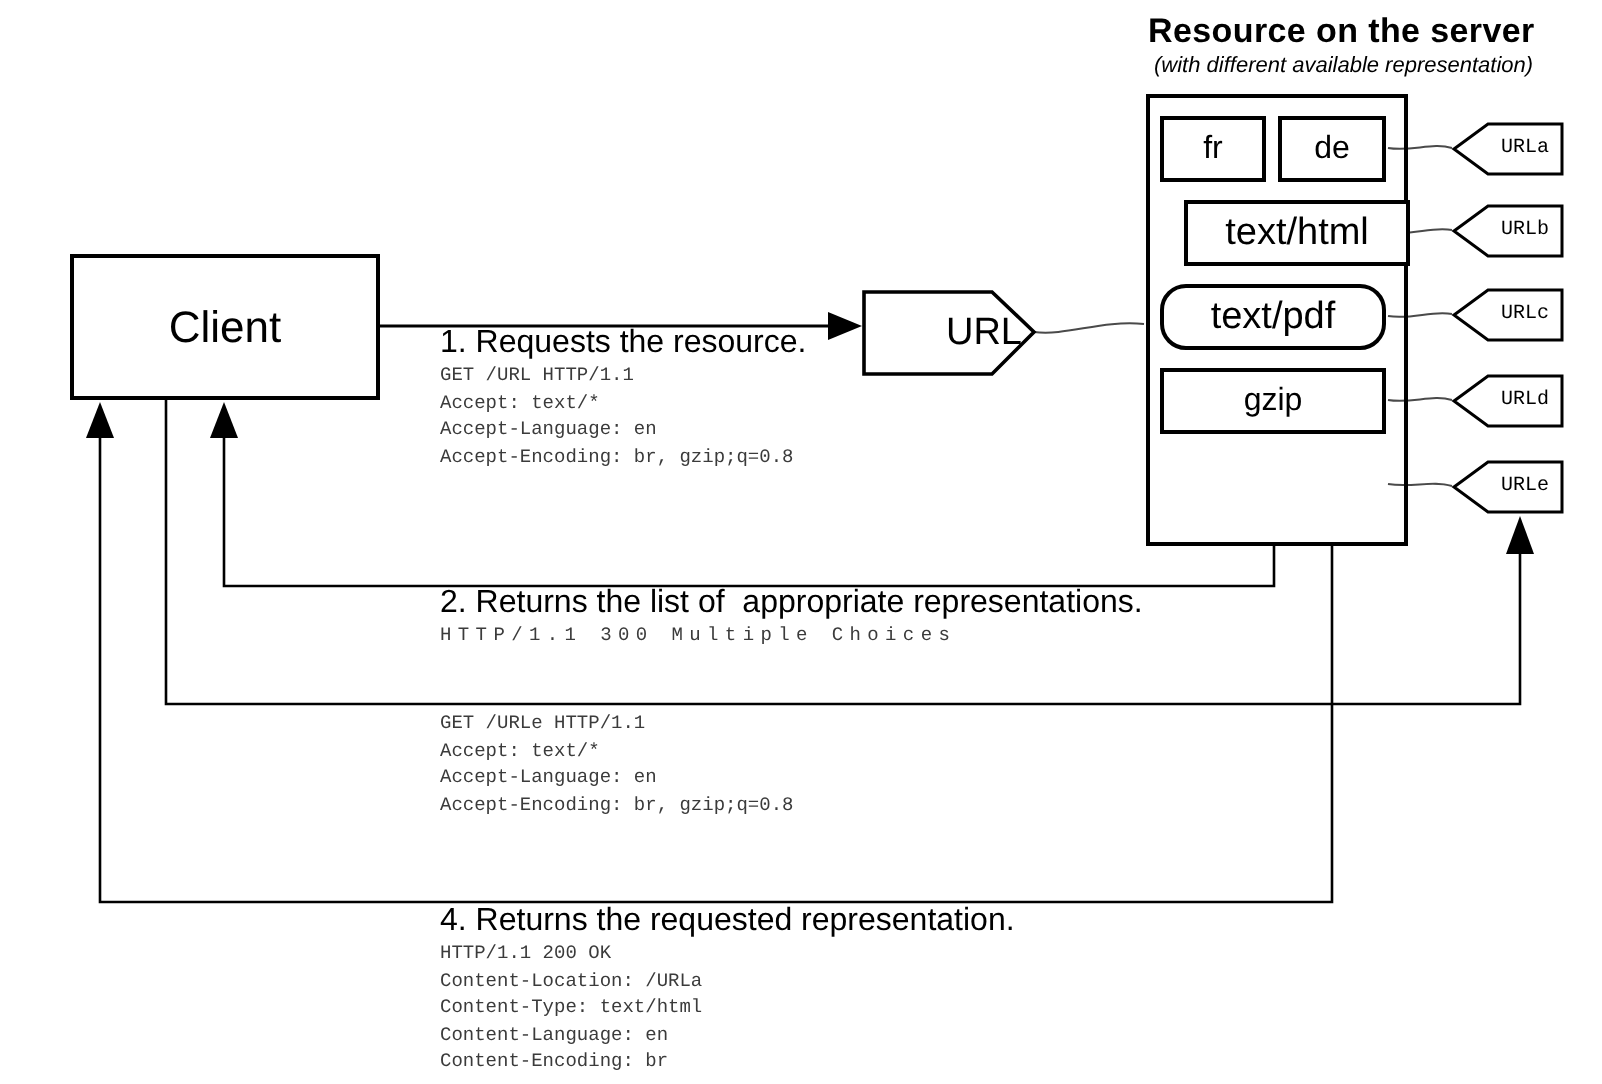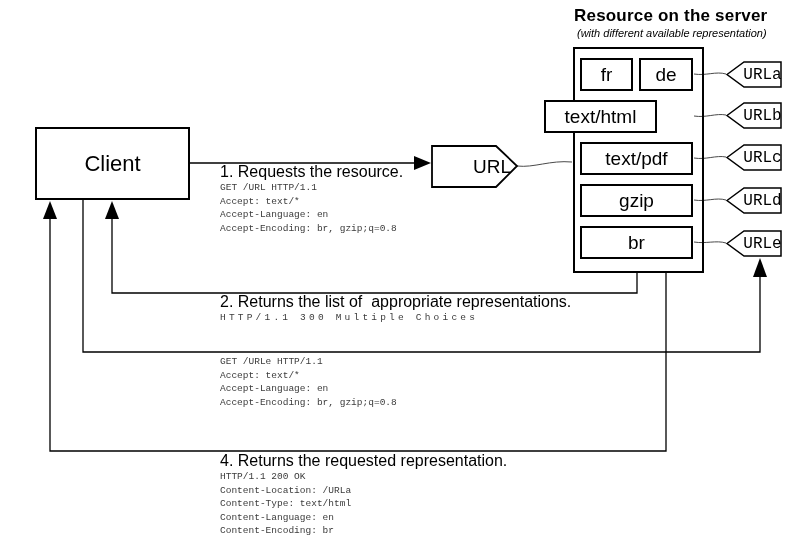--- a/index.html
+++ b/index.html
@@ -12,32 +12,32 @@
 
   
   .title{left:574px;top:6px;font-size:17px;font-weight:bold;letter-spacing:.2px;white-space:pre;}
   .subtitle{left:577px;top:27px;font-size:11px;font-style:italic;white-space:pre;}
 
   
   .node{display:flex;align-items:center;justify-content:center;background:#fff;border:2px solid #000;box-sizing:content-box;}
   .client{left:35px;top:127px;width:151px;height:69px;font-size:22px;}
   .serverbox{left:573px;top:47px;width:127px;height:222px;border:2px solid #000;background:transparent;}
   .rep{font-size:19px;}
-  .rep-sm{font-size:19px;}
+  .rep-sm{font-size:16px;}
   .rep-fr{left:580px;top:58px;width:49px;height:29px;}
   .rep-de{left:639px;top:58px;width:50px;height:29px;}
-  .rep-html{left:544px;top:100px;width:109px;height:29px;}
-  .rep-pdf{left:580px;top:142px;width:109px;height:29px;}
+  .rep-html{left:592px;top:100px;width:109px;height:29px;}
+  .rep-pdf{left:580px;top:142px;width:109px;height:29px;border-radius:13px;}
   .rep-gzip{left:580px;top:184px;width:109px;height:29px;}
   .rep-br{left:580px;top:226px;width:109px;height:29px;}
 
   
   .url-label{left:432px;top:146px;width:64px;height:41px;display:flex;align-items:center;justify-content:center;font-size:19px;margin-left:28px;}
   .tag-label{left:744px;width:37px;height:25px;display:flex;align-items:center;justify-content:center;
-             font-family:"Liberation Mono",monospace;font-size:16px;}
+             font-family:"Liberation Mono",monospace;font-size:10px;}
   .tag-a{top:62px;}.tag-b{top:103px;}.tag-c{top:145px;}.tag-d{top:188px;}.tag-e{top:231px;text-align:center;}
 
   
   .msg{left:220px;}
   .msg .head{font-size:16px;line-height:13px;color:#000;margin-bottom:3px;white-space:pre;}
   .msg .mono{font-family:"Liberation Mono",monospace;font-size:9.5px;line-height:13.5px;color:#3b3b3b;white-space:pre;}
   .msg1{top:165px;}
   .msg2{top:295px;}
   .msg3{top:355px;}
   .msg4{top:454px;}
@@ -107,23 +107,20 @@
   </div>
   <div class="abs node rep rep-html">
     <span>text/html</span>
   </div>
   <div class="abs node rep rep-pdf">
     <span>text/pdf</span>
   </div>
   <div class="abs node rep-sm rep-gzip">
     <span>gzip</span>
   </div>
-  <div class="abs node rep-sm rep-br">
-    <span>br</span>
-  </div>
 
   <div class="abs tag-label tag-a">URLa</div>
   <div class="abs tag-label tag-b">URLb</div>
   <div class="abs tag-label tag-c">URLc</div>
   <div class="abs tag-label tag-d">URLd</div>
   <div class="abs tag-label tag-e">URLe</div>
 
   <div class="abs msg msg1">
     <div class="head">1. Requests the resource.</div>
     <div class="mono">GET /URL HTTP/1.1</div>

